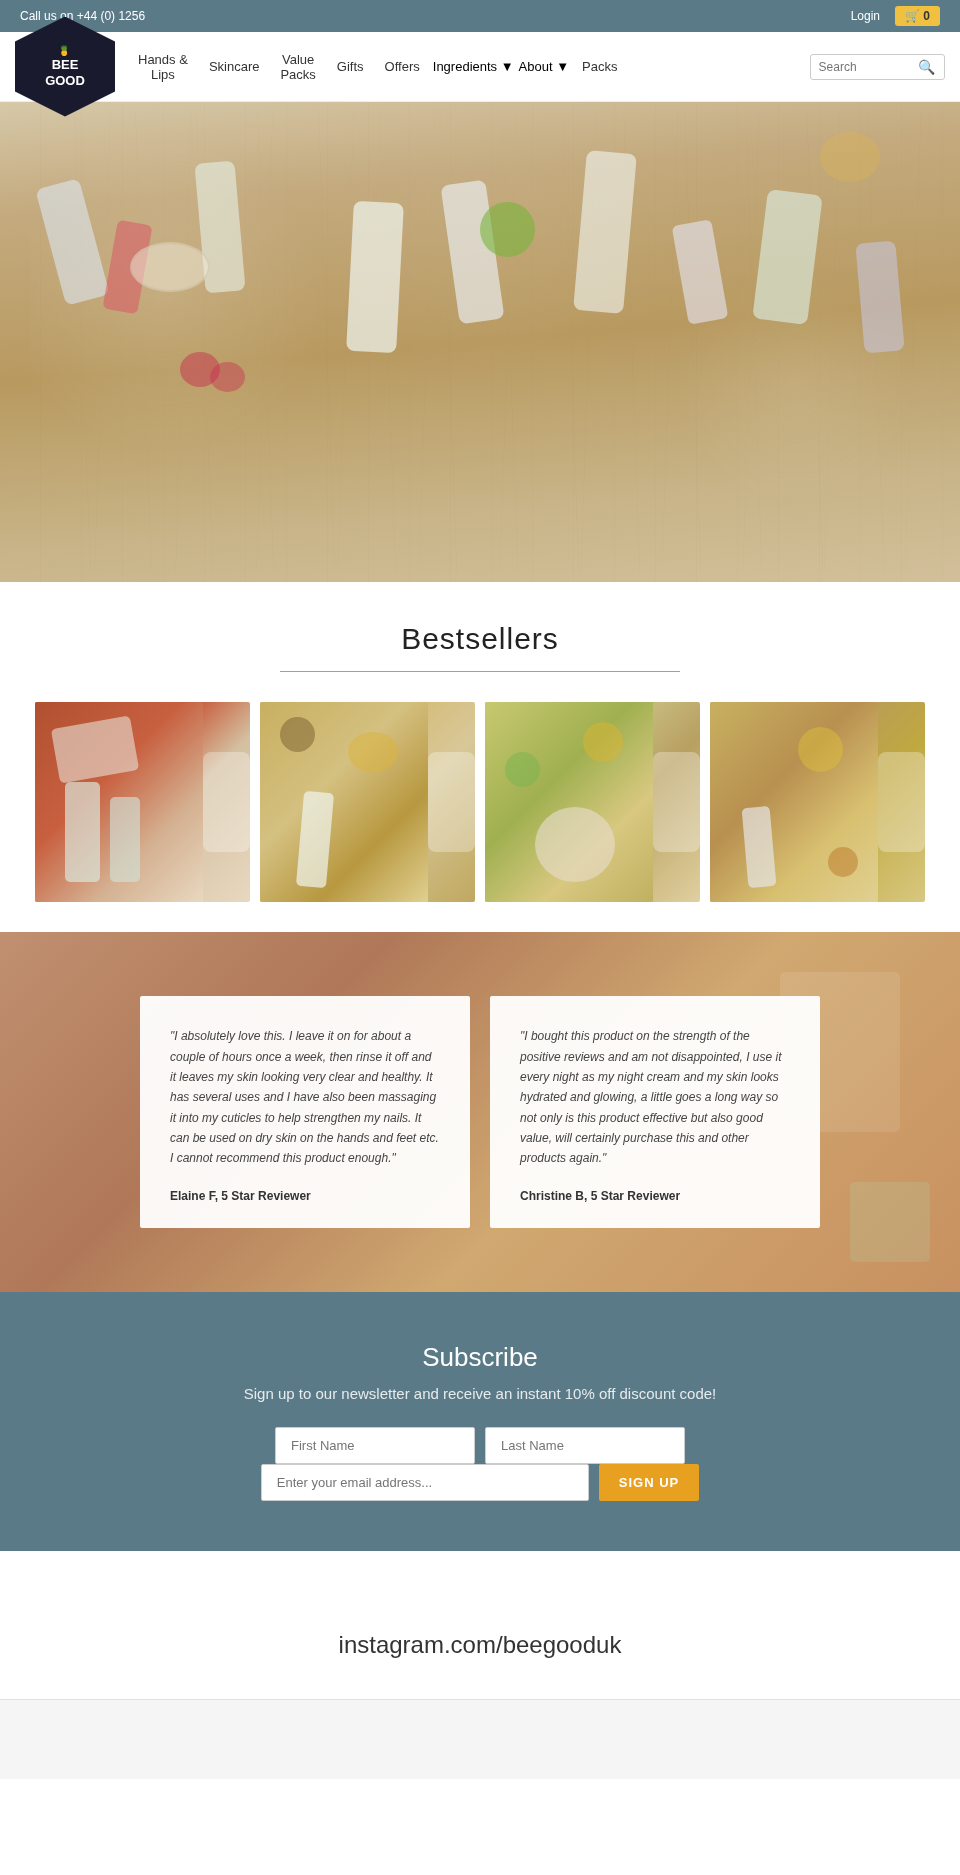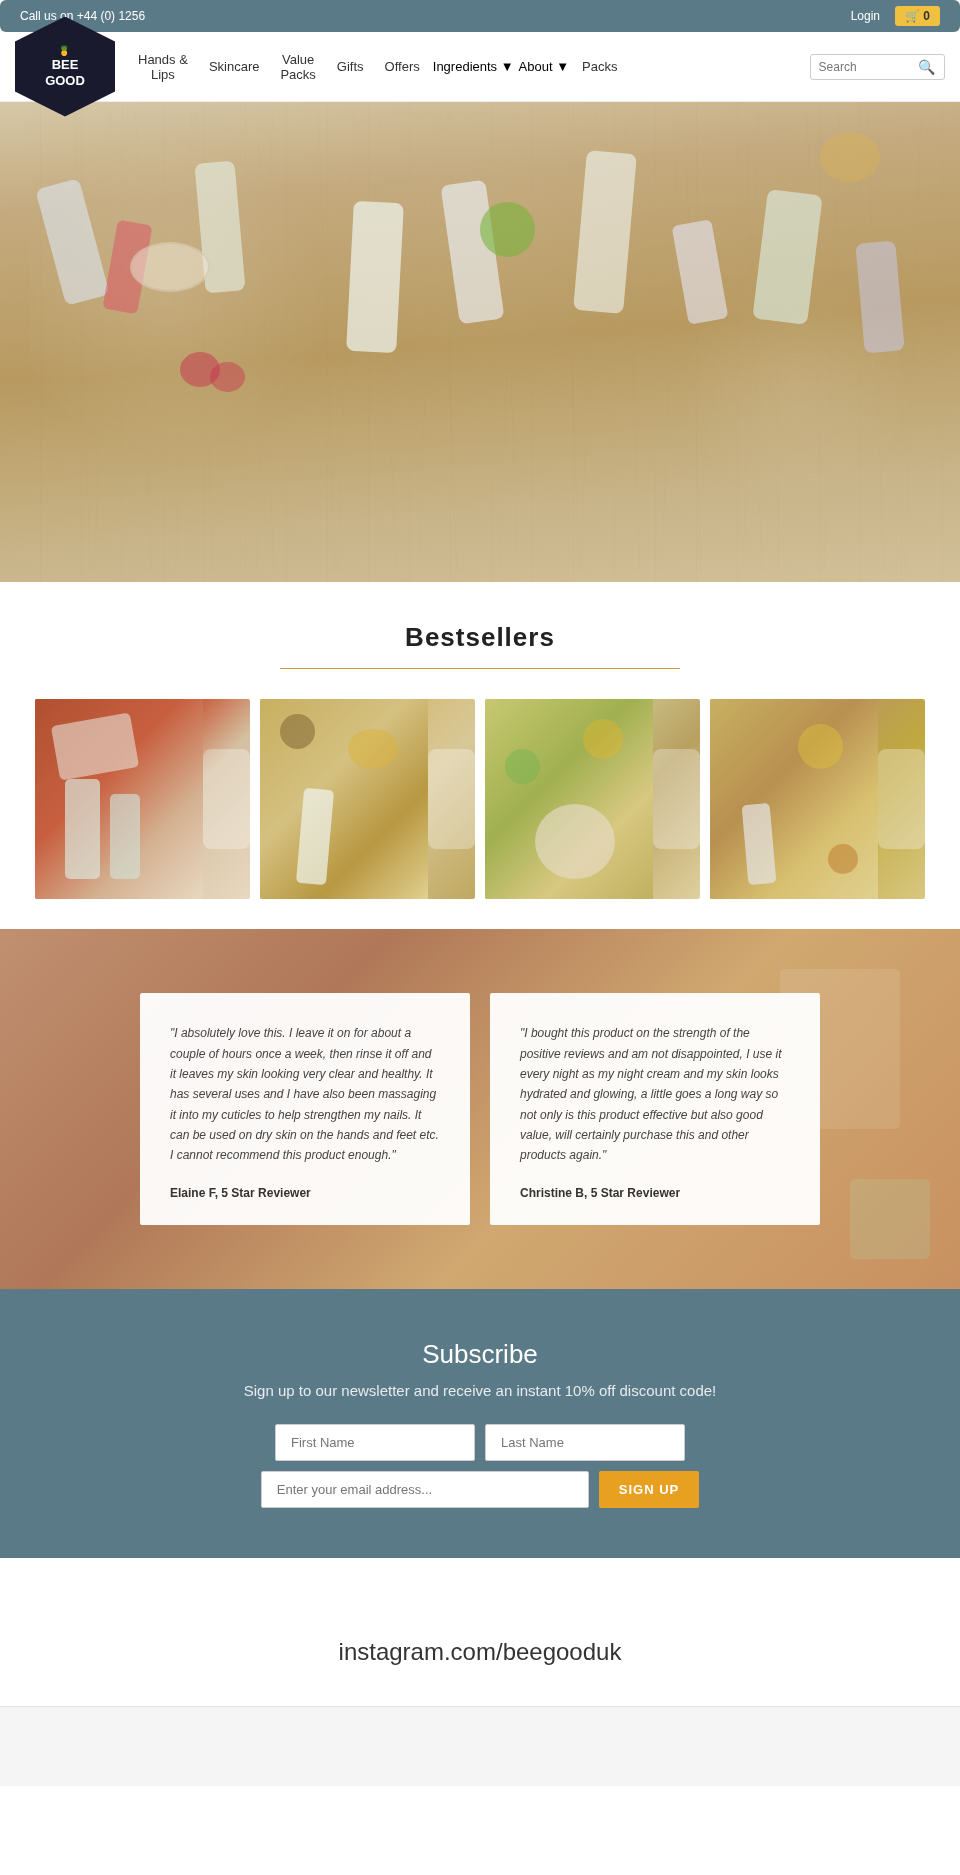--- a/index.html
+++ b/index.html
@@ -7,21 +7,20 @@
 
     
     .top-bar {
       background: #5a7a87;
       color: #fff;
       font-size: 12px;
       padding: 6px 20px;
       display: flex;
       justify-content: space-between;
       align-items: center;
-      border-radius: 6px;
     }
     .top-bar-right { display: flex; gap: 15px; align-items: center; }
     .top-bar-cart {
       background: #f0c040;
       color: #333;
       padding: 3px 10px;
       border-radius: 3px;
       font-weight: bold;
       font-size: 12px;
     }
@@ -119,22 +118,22 @@
         ),
         linear-gradient(175deg, #d6c8a8 0%, #c4aa7e 20%, #b89a60 50%, #c8b488 80%, #d2c09a 100%);
     }
 
     
     .section-bestsellers {
       padding: 40px 20px 30px;
       text-align: center;
     }
     .section-title {
-      font-size: 26px;
-      font-weight: bold;
+      font-size: 30px;
+      font-weight: normal;
       color: #222;
       letter-spacing: 1px;
       margin-bottom: 15px;
     }
     .section-divider {
       width: 400px;
       height: 1px;
       background: #c8a040;
       margin: 0 auto 30px;
     }
@@ -237,21 +236,21 @@
     }
     .subscribe-desc {
       font-size: 15px;
       color: rgba(255,255,255,0.85);
       margin-bottom: 25px;
     }
     .subscribe-form {
       display: flex;
       flex-direction: column;
       align-items: center;
-      gap: 10px;
+      gap: 0;
     }
     .form-row {
       display: flex;
       gap: 10px;
     }
     .form-input {
       padding: 10px 15px;
       border: 1px solid #ccc;
       border-radius: 2px;
       font-size: 13px;

